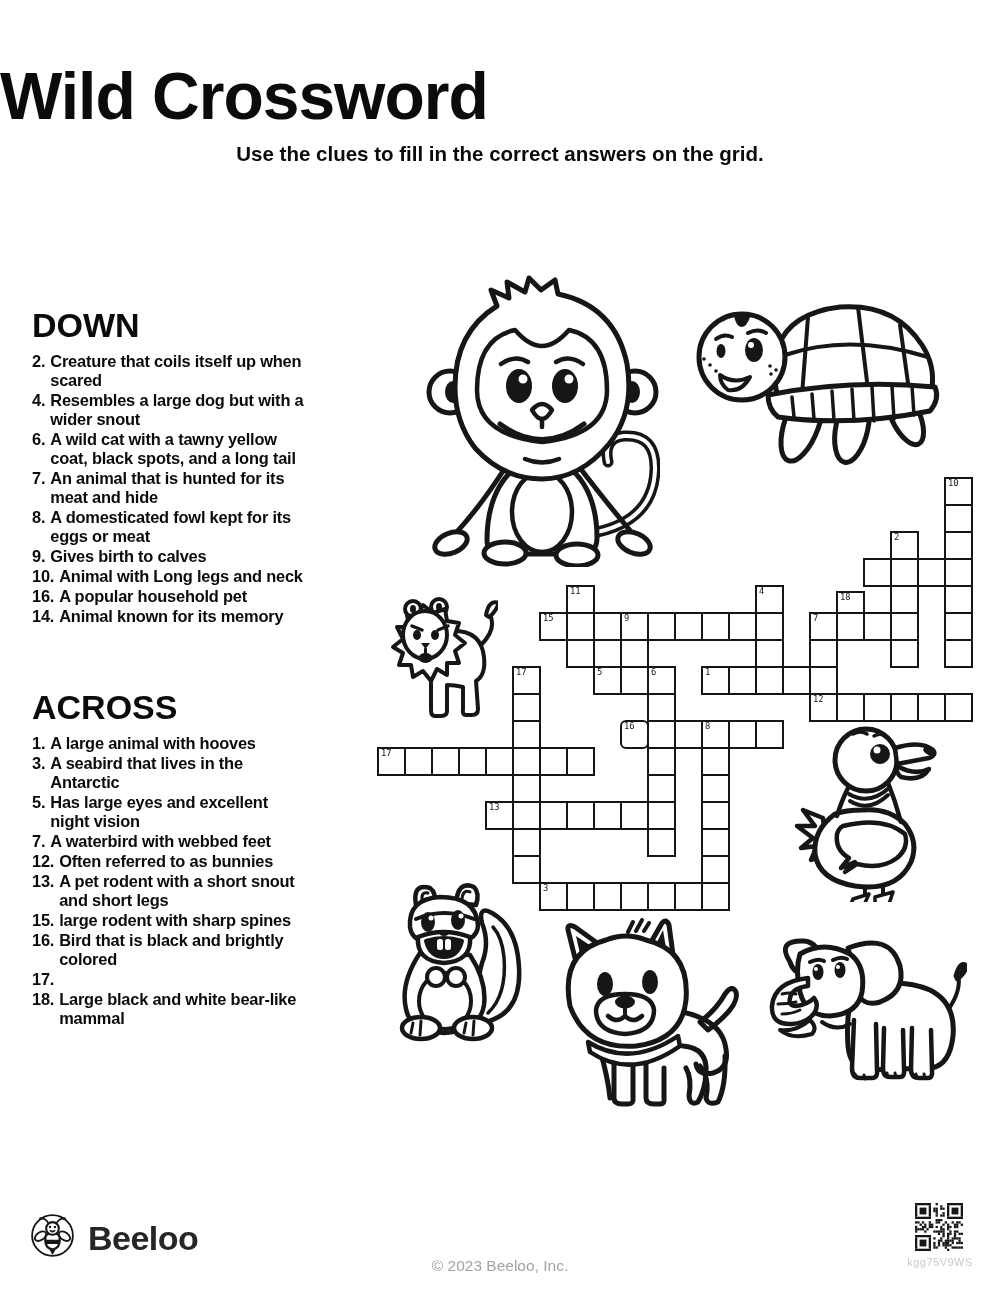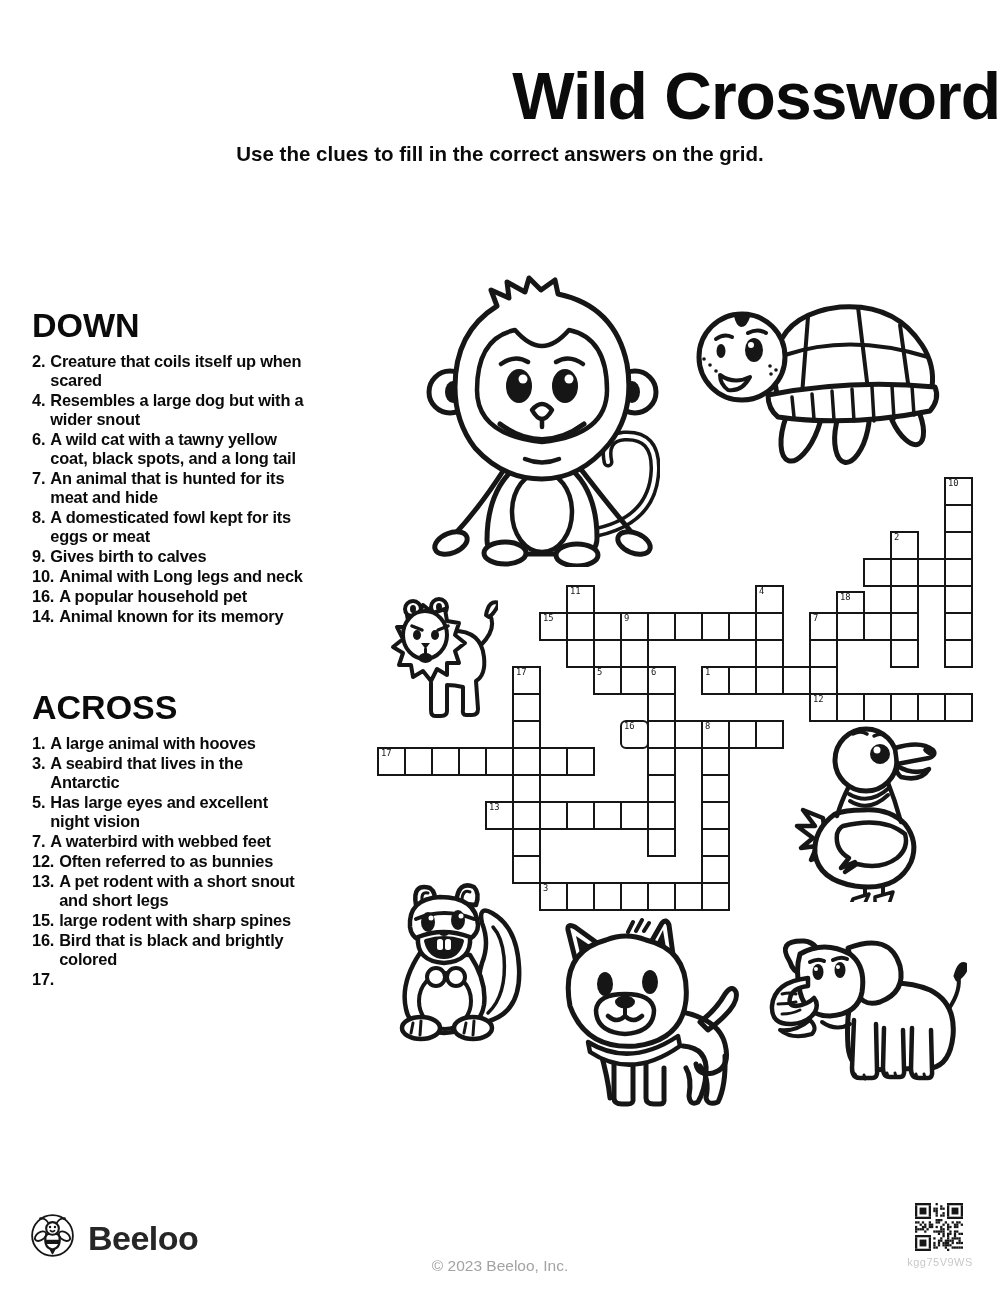--- a/index.html
+++ b/index.html
@@ -2,21 +2,21 @@
 <html><head>
 <meta charset="utf-8">
 <style>
   html,body{margin:0;padding:0;}
   body{
     width:1000px;height:1294px;position:relative;overflow:hidden;
     background:#ffffff;color:#111;
     font-family:"Liberation Sans", sans-serif;
   }
   .page-title{
-    position:absolute;top:58px;left:0;width:1000px;text-align:right;
+    position:absolute;top:58px;left:0;width:1000px;text-align:left;
     font-size:66px;font-weight:900;letter-spacing:-1px;color:#0b0b0b;
   }
   .page-subtitle{
     position:absolute;top:142px;left:0;width:1000px;text-align:center;
     font-size:20.5px;font-weight:800;color:#0b0b0b;
   }
   .clue-block{position:absolute;width:290px;}
   .clue-block h2{
     margin:0 0 7px 0;font-size:34px;font-weight:900;letter-spacing:0;color:#0b0b0b;
   }
@@ -133,20 +133,24 @@
       <li>
         <span class="n">15.</span>
         <span class="t">large rodent with sharp spines</span>
       </li>
       <li>
         <span class="n">16.</span>
         <span class="t">Bird that is black and brightly colored</span>
       </li>
       <li>
         <span class="n">17.</span>
+      </li>
+      <li>
+        <span class="n">18.</span>
+        <span class="t">Large black and white bear-like mammal</span>
       </li>
     </ul>
 </div>
 
 <div id="grid">
     <div class="cell" style="left: 567px; top: 0px; padding-left: 7px;">
       <span class="num">10</span>
     </div>
     <div class="cell" style="left: 567px; top: 27px;"></div>
     <div class="cell" style="left: 513px; top: 54px;">

